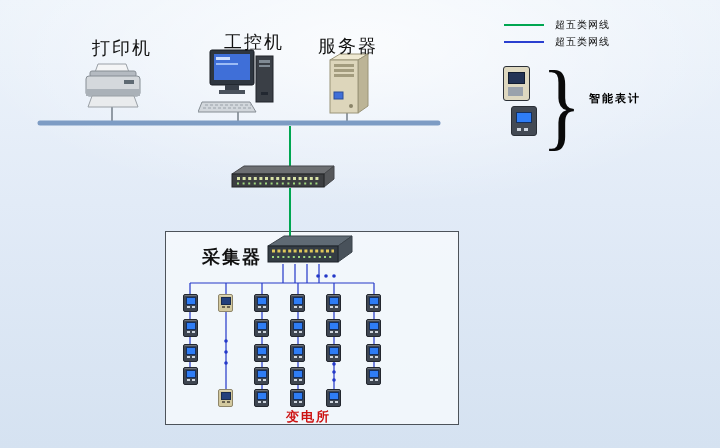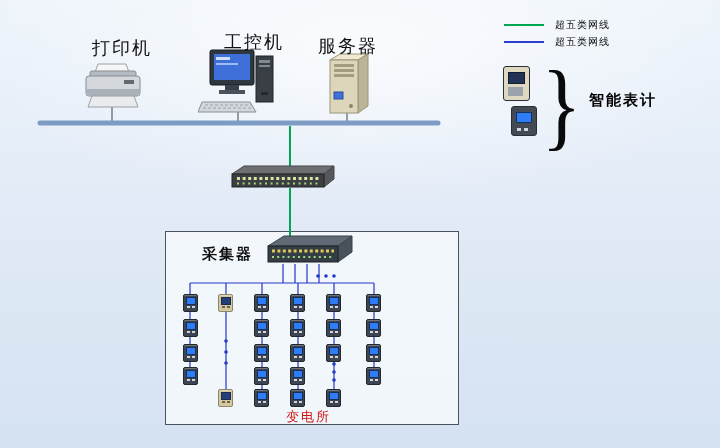--- a/index.html
+++ b/index.html
@@ -21,23 +21,23 @@
   
   .legend{position:absolute;left:504px;top:20px;display:flex;flex-direction:column;gap:7px;}
   .legend-row{display:flex;align-items:center;gap:11px;height:10px;}
   .legend-swatch{display:inline-block;width:40px;height:2px;}
   .legend-text{font-size:10px;color:#111;letter-spacing:1px;line-height:10px;}
   
   .substation-box{
     position:absolute;left:165px;top:231px;width:292px;height:192px;
     border:1px solid #4d535a;background:rgba(247,250,253,.82);
   }
-  .substation-label{position:absolute;left:286px;top:408px;font-size:13px;font-weight:normal;letter-spacing:2px;}
-  .collector-label{position:absolute;left:202px;top:245px;font-size:15px;font-weight:bold;letter-spacing:2px;color:#111;}
-  .smart-label{position:absolute;left:589px;top:91px;font-size:15px;font-weight:bold;letter-spacing:2px;color:#000;}
+  .substation-label{position:absolute;left:286px;top:408px;font-size:13px;font-weight:bold;letter-spacing:2px;}
+  .collector-label{position:absolute;left:202px;top:245px;font-size:18px;font-weight:bold;letter-spacing:2px;color:#111;}
+  .smart-label{position:absolute;left:589px;top:91px;font-size:11px;font-weight:bold;letter-spacing:2px;color:#000;}
   .brace{
     position:absolute;left:538px;top:56px;font-size:98px;line-height:1;
     font-family:"Liberation Serif","DejaVu Serif",serif;color:#0a0a0a;transform:scaleX(.85);
   }
   
   .meter{
     position:absolute;width:13px;height:16px;background:#3e4550;
     border:1px solid #23272e;border-radius:2px;
     box-shadow:inset 0 1px 0 rgba(255,255,255,.25);
   }

